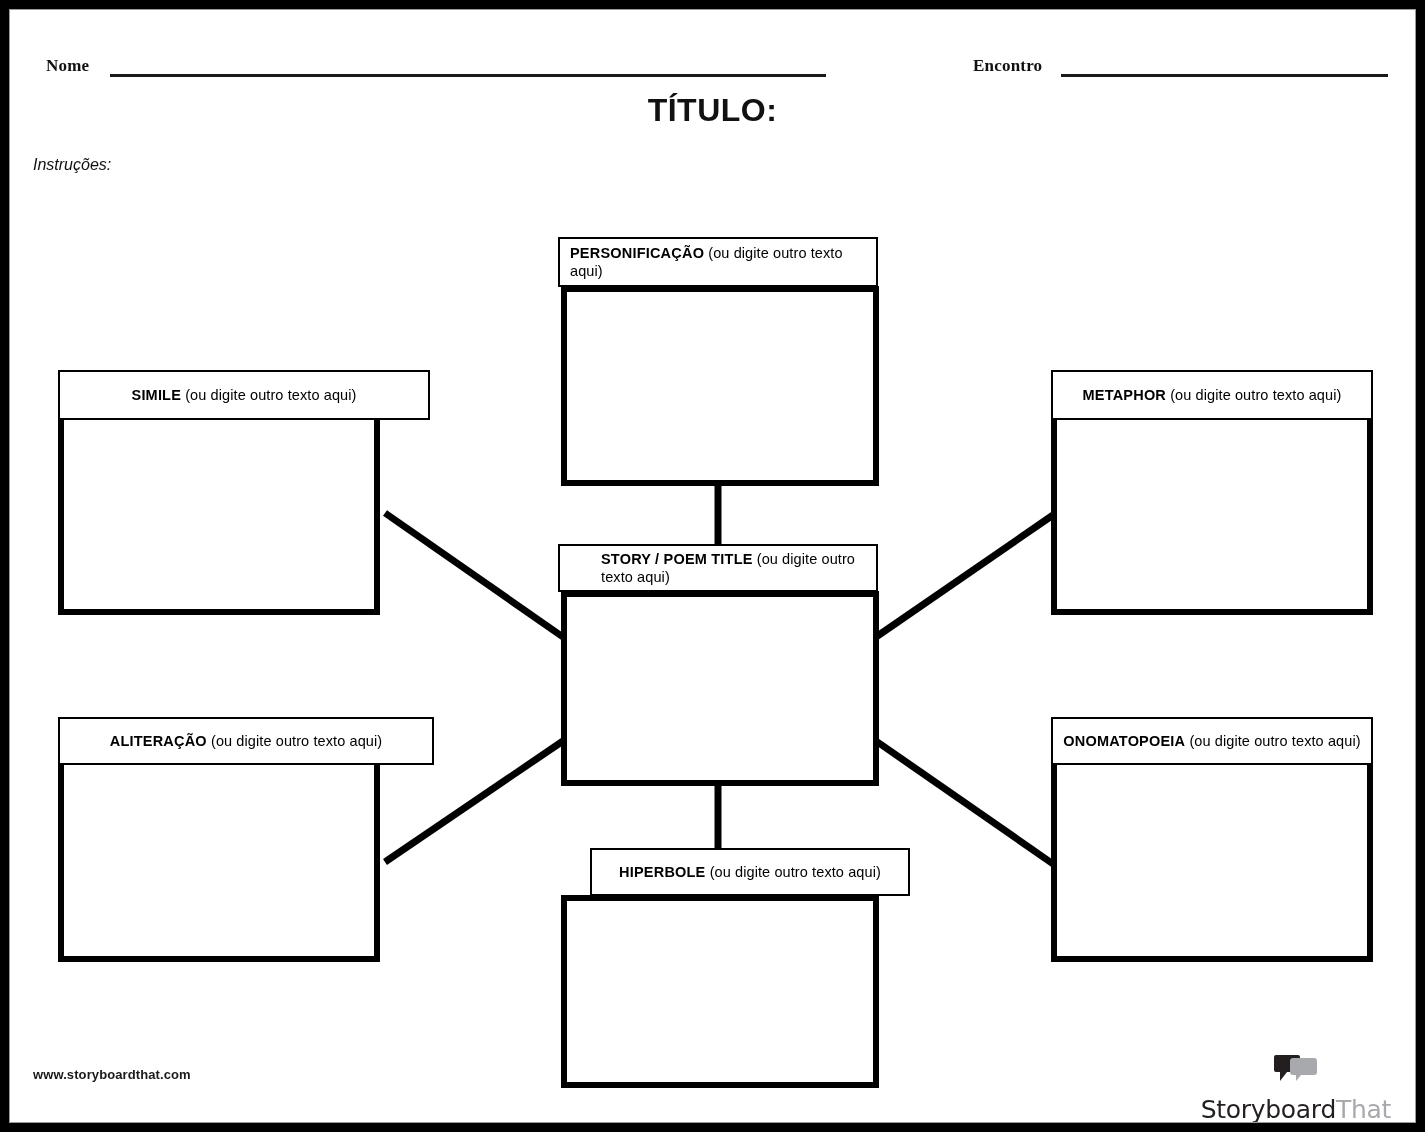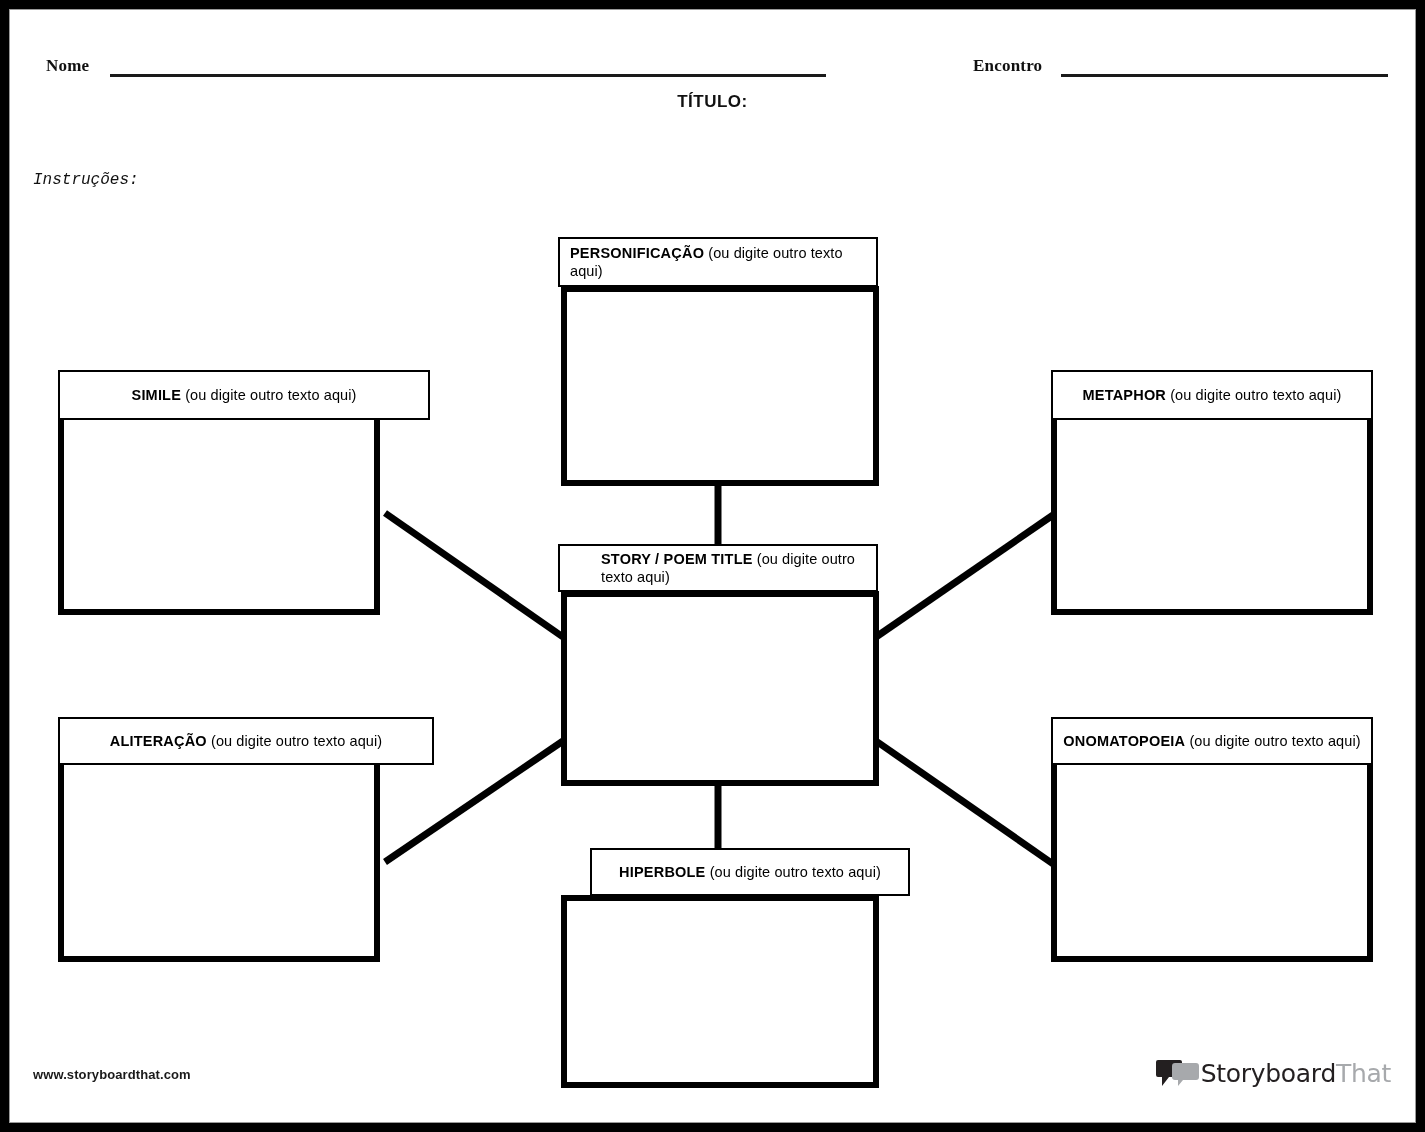--- a/index.html
+++ b/index.html
@@ -39,33 +39,32 @@
     position:absolute;
     height:0;
     border-bottom:3px solid #1a1a1a;
   }
 
   #title{
     position:absolute;
     left:0;top:82px;width:1405px;
     text-align:center;
     font-weight:bold;
-    font-size:17px;
+    font-size:32px;
     letter-spacing:.5px;
     color:#111111;
   }
 
   #instructions-label{
     position:absolute;
     left:23px;top:146px;
-    font-family:Liberation Mono, monospace;
+    font-family:Liberation Sans, sans-serif;
     font-style:italic;
     font-size:16px;
     color:#111111;
-    margin-top:15px;
   }
   #instructions-text{
     position:absolute;
     left:125px;top:146px;
     width:1200px;
     font-family:"DejaVu Sans",sans-serif;
     font-style:italic;
     font-size:16px;
     color:#111111;
     white-space:pre-wrap;
@@ -128,21 +127,22 @@
     font-weight:bold;
     color:#1a1a1a;
     letter-spacing:.1px;
   }
   #footer-logo{
     position:absolute;
     right:24px;top:1043px;
     height:40px;
     display:flex;
     align-items:center;
-    gap:1px;
+    gap:12px;
+    flex-direction:column;
   }
   #logo-mark{
     width:44px;height:30px;
     position:relative;
   }
   #logo-wordmark{
     font-size:25px;
     letter-spacing:-.3px;
     white-space:nowrap;
     font-family:"DejaVu Sans",sans-serif;

